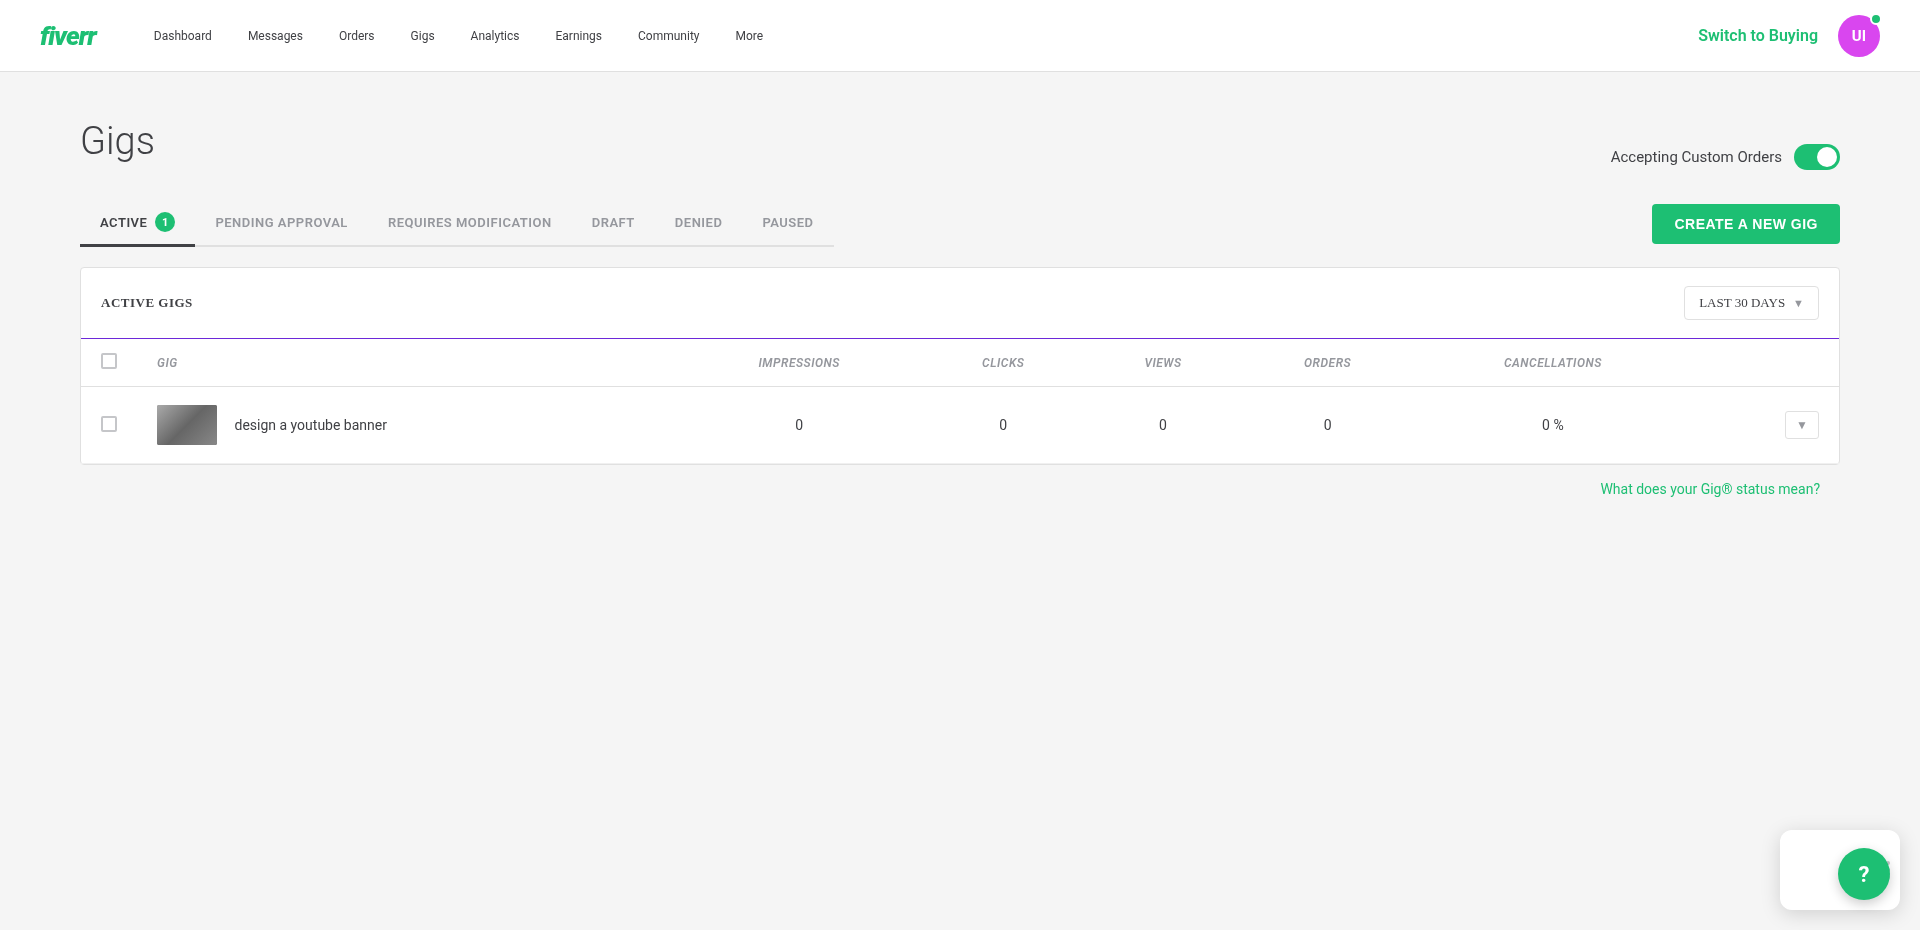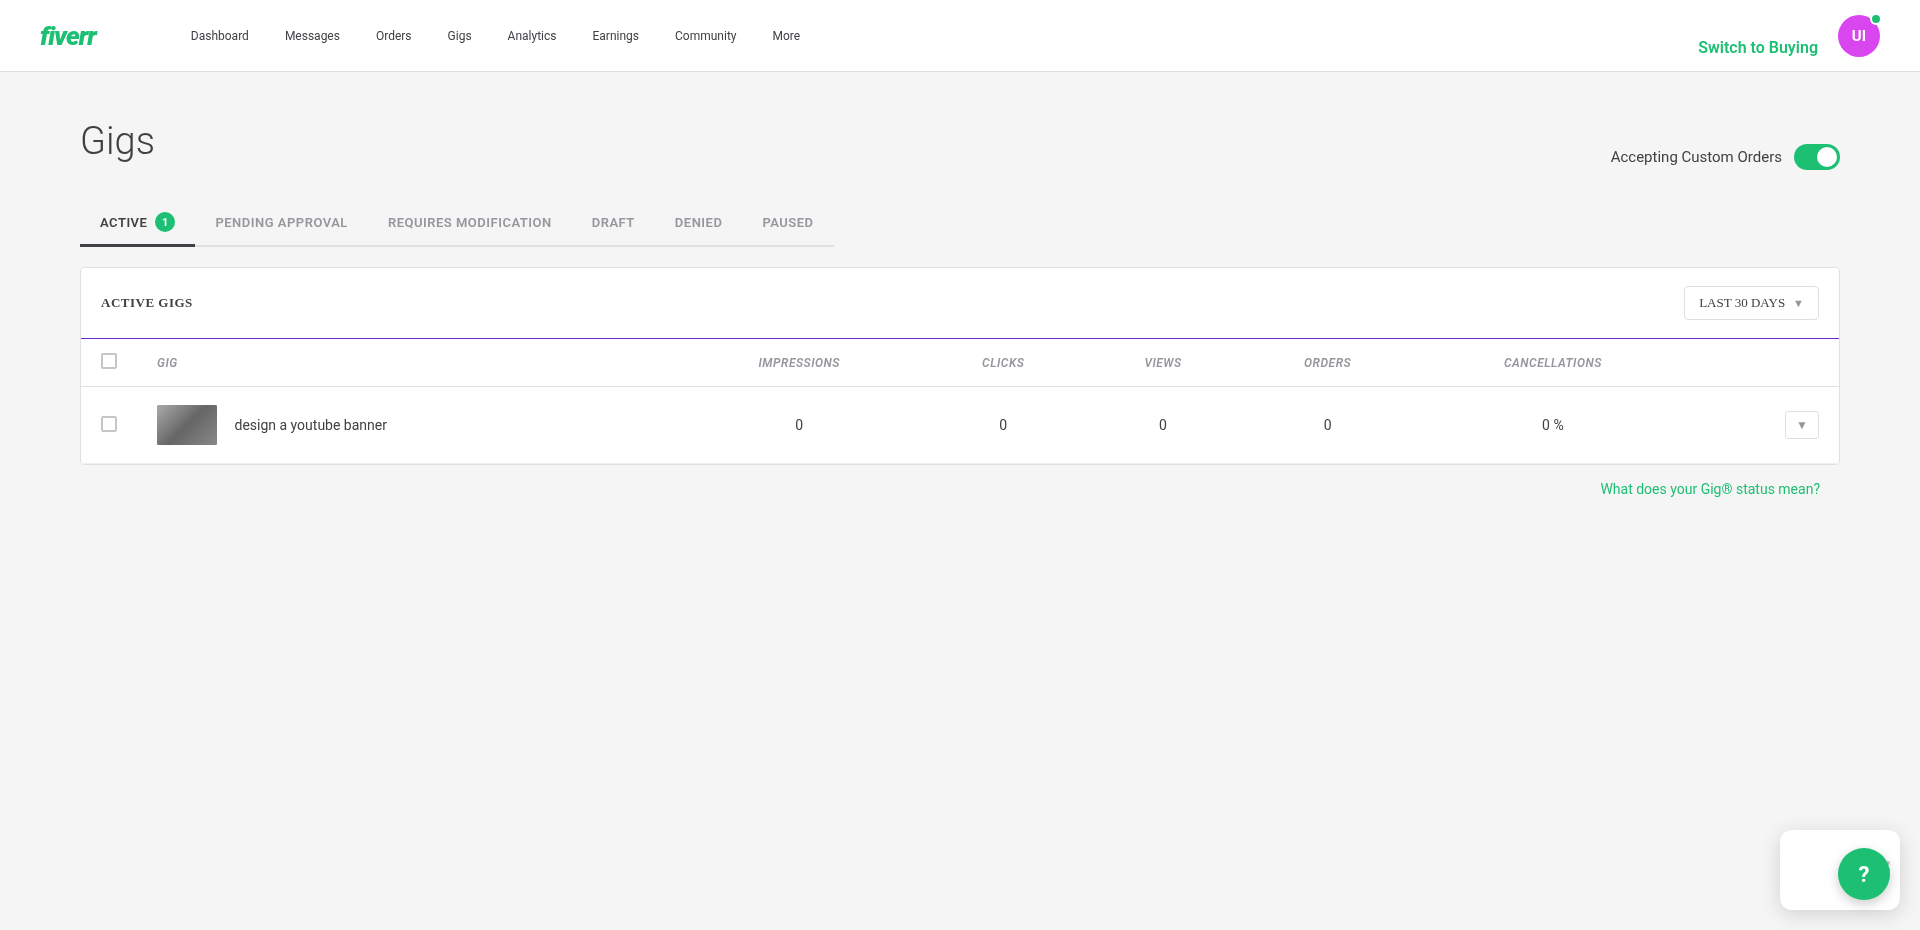--- a/index.html
+++ b/index.html
@@ -12,21 +12,20 @@
 
     
     .header {
       background: #fff;
       border-bottom: 1px solid #e0e0e0;
       display: flex;
       align-items: center;
       padding: 16px 40px;
       height: 72px;
       position: relative;
-      gap: 37px;
     }
     .logo {
       font-size: 26px;
       font-weight: 900;
       color: #1dbf73;
       letter-spacing: -1px;
       margin-right: 40px;
       font-style: italic;
     }
     nav {
@@ -41,21 +40,21 @@
       padding: 0 18px;
       cursor: pointer;
       height: 72px;
       display: flex;
       align-items: center;
       font-weight: 400;
       text-decoration: none;
     }
     .header-right {
       display: flex;
-      align-items: flex-end;
+      align-items: center;
       gap: 20px;
     }
     .switch-buying {
       color: #1dbf73;
       font-size: 16px;
       font-weight: 600;
       cursor: pointer;
       text-decoration: none;
     }
     .avatar {
@@ -404,20 +403,21 @@
       <div class="tab">
         <span>DRAFT</span>
       </div>
       <div class="tab">
         <span>DENIED</span>
       </div>
       <div class="tab">
         <span>PAUSED</span>
       </div>
     </div>
+    <button class="create-gig-btn">CREATE A NEW GIG</button>
   </div>
 
   <div class="table-container">
     <div class="table-header-row">
       <span class="table-header-title">ACTIVE GIGS</span>
       <div class="period-dropdown">
         <span>LAST 30 DAYS</span>
         <span class="chevron">▼</span>
       </div>
     </div>

